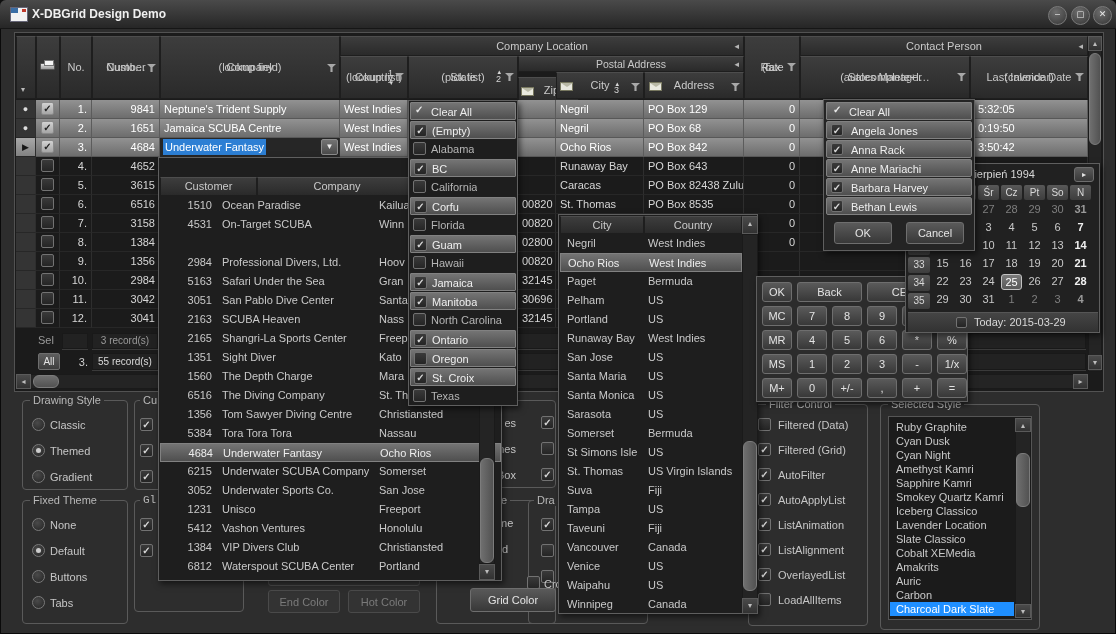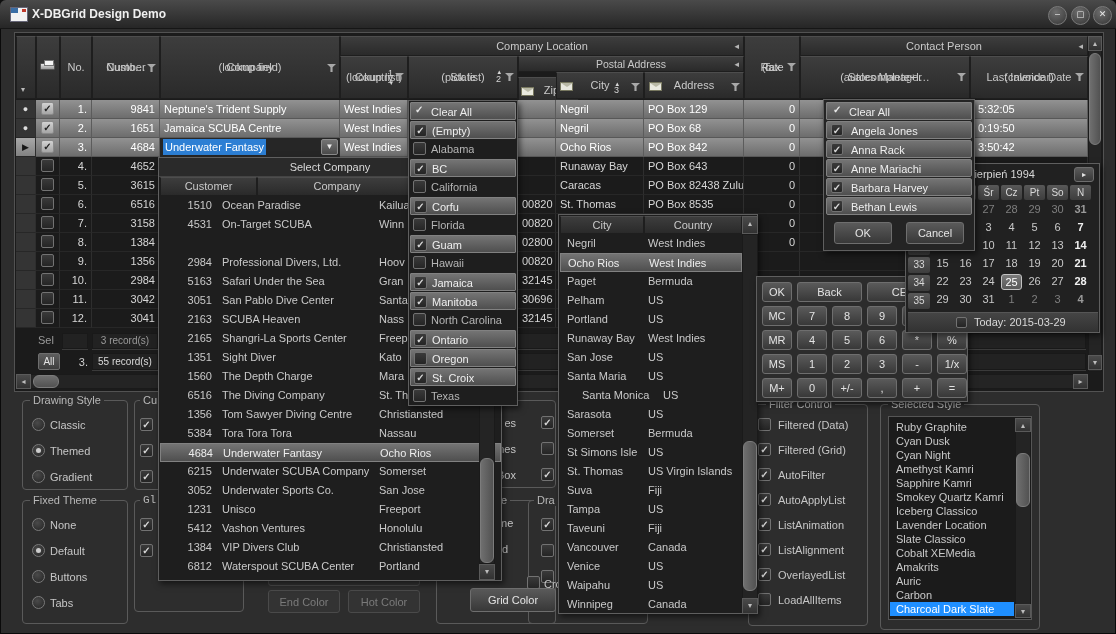--- a/index.html
+++ b/index.html
@@ -426,21 +426,20 @@
         <div class="a litem" style="left: 1px; top: 143px; width: 124px; height: 14px;">Amakrits</div>
         <div class="a litem" style="left: 1px; top: 157px; width: 124px; height: 14px;">Auric</div>
         <div class="a litem" style="left: 1px; top: 171px; width: 124px; height: 14px;">Carbon</div>
         <div class="a litem" style="background: rgb(31, 143, 255); color: rgb(255, 255, 255); left: 1px; top: 185px; width: 124px; height: 14px;">Charcoal Dark Slate</div>
         <div class="a sbtrack" style="left: 126px; top: 1px; width: 16px; height: 200px;"></div>
         <div class="a sbarrow" style="left: 126px; top: 1px; width: 16px; height: 14px;">▴</div>
         <div class="a sbthumb" style="left: 127px; top: 36px; width: 14px; height: 54px;"></div>
         <div class="a sbarrow" style="left: 126px; top: 187px; width: 16px; height: 14px;">▾</div>
       </div>
       <div class="a popup" style="left: 158px; top: 157px; width: 344px; height: 424px; z-index: 10;">
-        <div class="a " style="background: rgb(42, 42, 42); color: rgb(217, 217, 217); font-size: 11px; line-height: 18px; text-align: center; border-bottom: 1px solid rgb(68, 68, 68); left: 0px; top: 0px; width: 342px; height: 19px;">Select Company</div>
         <div class="a hc" style="left: 1px; top: 19px; width: 97px; height: 19px;">Customer</div>
         <div class="a hc" style="left: 98px; top: 19px; width: 160px; height: 19px;">Company</div>
         <div class="a hc" style="left: 258px; top: 19px; width: 84px; height: 19px;"></div>
         <div class="a " style="left: 1px; top: 38px; width: 341px; height: 19px;">
           <span class="a pitem num" style="text-align: right; left: 0px; top: 0px; width: 52px;">1510</span>
           <span class="a pitem" style="left: 62px; top: 0px; width: 155px;">Ocean Paradise</span>
           <span class="a pitem" style="left: 219px; top: 0px; width: 120px;">Kailua</span>
         </div>
         <div class="a " style="left: 1px; top: 57px; width: 341px; height: 19px;">
           <span class="a pitem num" style="text-align: right; left: 0px; top: 0px; width: 52px;">4531</span>
@@ -631,21 +630,21 @@
           <span class="a pitem" style="left: 88px; top: 0px; width: 92px;">West Indies</span>
         </div>
         <div class="a " style="left: 1px; top: 133px; width: 182px; height: 19px;">
           <span class="a pitem" style="left: 7px; top: 0px; width: 80px;">San Jose</span>
           <span class="a pitem" style="left: 88px; top: 0px; width: 92px;">US</span>
         </div>
         <div class="a " style="left: 1px; top: 152px; width: 182px; height: 19px;">
           <span class="a pitem" style="left: 7px; top: 0px; width: 80px;">Santa Maria</span>
           <span class="a pitem" style="left: 88px; top: 0px; width: 92px;">US</span>
         </div>
-        <div class="a " style="left: 16px; top: 171px; width: 182px; height: 19px; padding-left: 24px;">
+        <div class="a " style="left: 1px; top: 171px; width: 182px; height: 19px; padding-left: 24px;">
           <span class="a pitem" style="left: 7px; top: 0px; width: 80px;">Santa Monica</span>
           <span class="a pitem" style="left: 88px; top: 0px; width: 92px;">US</span>
         </div>
         <div class="a " style="left: 1px; top: 190px; width: 182px; height: 19px;">
           <span class="a pitem" style="left: 7px; top: 0px; width: 80px;">Sarasota</span>
           <span class="a pitem" style="left: 88px; top: 0px; width: 92px;">US</span>
         </div>
         <div class="a " style="left: 1px; top: 209px; width: 182px; height: 19px;">
           <span class="a pitem" style="left: 7px; top: 0px; width: 80px;">Somerset</span>
           <span class="a pitem" style="left: 88px; top: 0px; width: 92px;">Bermuda</span>

